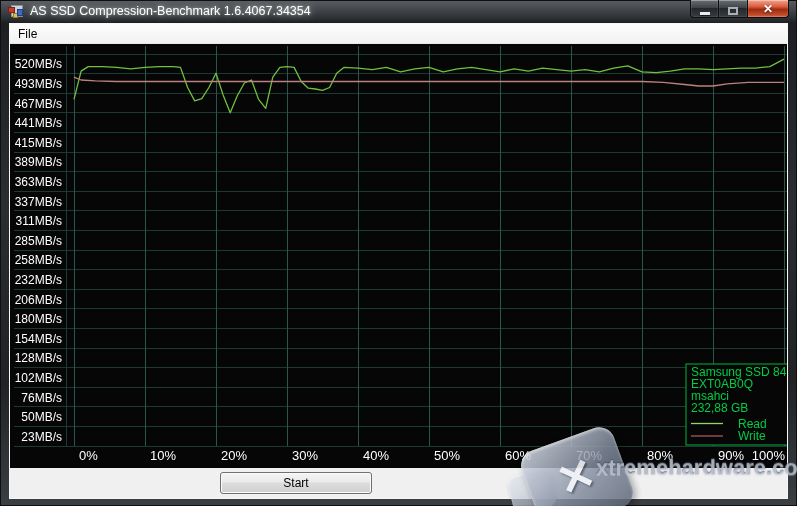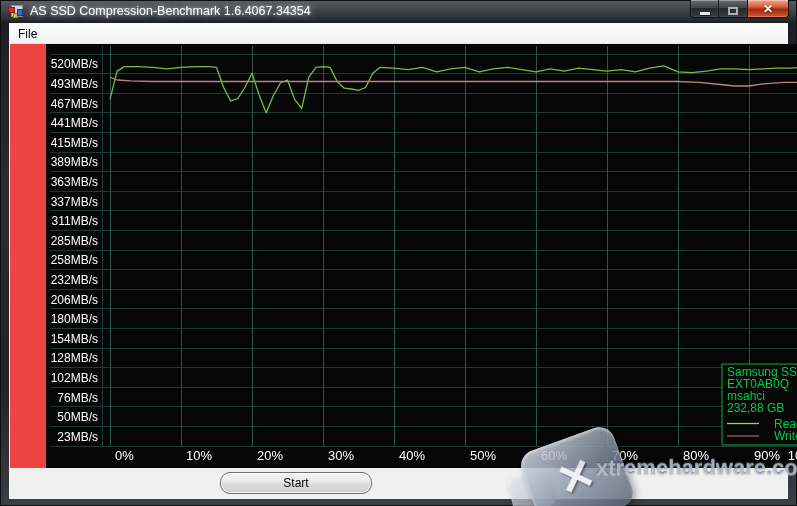--- a/index.html
+++ b/index.html
@@ -47,27 +47,27 @@
     position:absolute; left:9px; right:9px; top:23px; bottom:7px;
     background:#f0f0f0; border:1px solid #f7f7f7; display:flex; flex-direction:column;
   }
   .menubar {
     height:20px; background:linear-gradient(#fdfdfd,#f2f2f2);
     display:flex; align-items:flex-end; font-size:12px; color:#000; flex:0 0 auto;
     border-bottom:1px solid #e8e8e8;
   }
   .menu-item { padding:2px 8px; }
 
-  .chart-wrap { position:relative; height:424px; flex:0 0 auto; background:#ef4444;padding-left:36px; }
+  .chart-wrap { position:relative; height:424px; flex:0 0 auto; background:#0369a1; }
   .chart-wrap svg { display:block; font-family:"Liberation Sans", sans-serif; }
 
   .bottom-panel { position:relative; flex:1 1 auto; background:#f0f0f0; }
   .btn {
     position:absolute; top:4px; width:152px; height:22px;
-    font-family:"Liberation Sans", sans-serif; font-size:12px; border-radius:10px;
+    font-family:"Liberation Sans", sans-serif; font-size:12px; border-radius:3px;
   }
   .btn-start {
     left:210px; color:#000; border:1px solid #707070;
     background:linear-gradient(#f4f4f4,#ebebeb 45%,#dddddd 50%,#cfcfcf);
     box-shadow:inset 0 0 0 1px #fbfbfb;
   }
   .btn-abort {
     left:385px; color:#9f9f9f; border:1px solid #cacaca;
     background:linear-gradient(#f6f6f6,#f1f1f1 50%,#eaeaea);
   }

